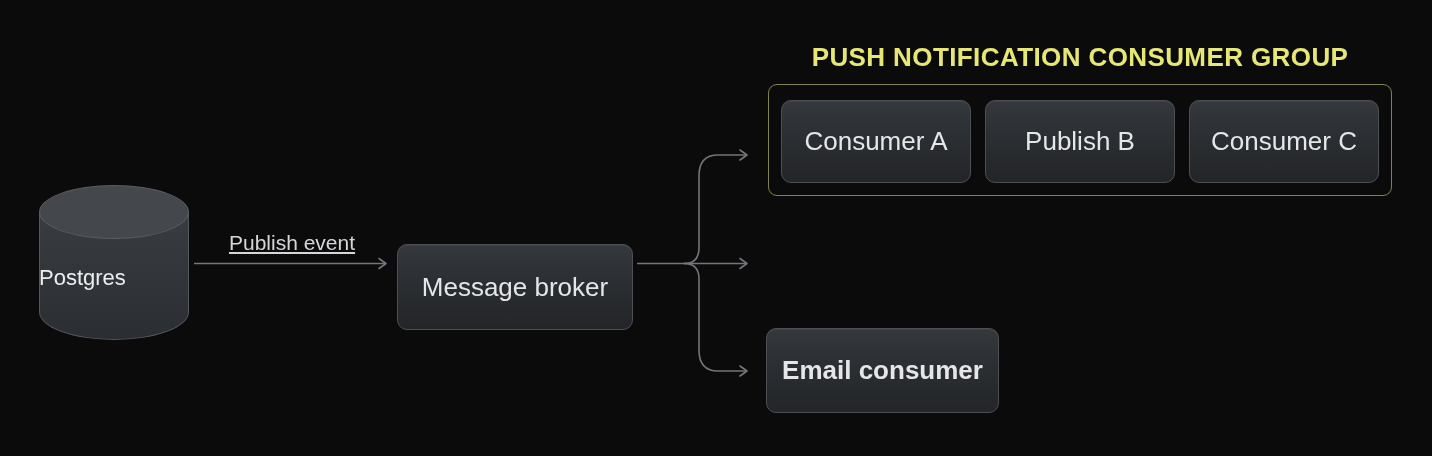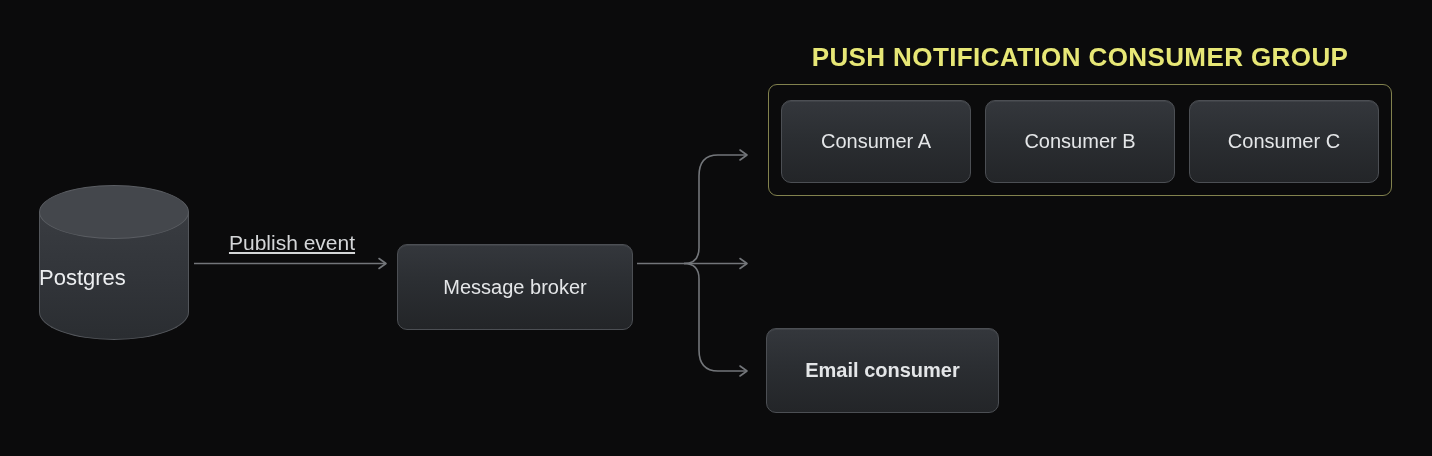--- a/index.html
+++ b/index.html
@@ -23,21 +23,21 @@
   }
   .node-box {
     position: absolute;
     background: linear-gradient(180deg, #34373c 0%, #2b2e32 45%, #232528 100%);
     border: 1px solid #4c4f54;
     border-radius: 10px;
     display: flex;
     align-items: center;
     justify-content: center;
     color: #e4e6e8;
-    font-size: 20px;
+    font-size: 26px;
     box-sizing: border-box;
     box-shadow: inset 0 1px 0 rgba(255,255,255,0.06);
   }
   .broker { left: 397px; top: 221px; width: 236px; height: 86px; margin-top: 23px; }
   .audit  { left: 766px; top: 221px; width: 233px; height: 86px; }
   .email  { left: 766px; top: 328px; width: 233px; height: 85px; font-weight: bold; }
 
   .group {
     position: absolute;
     left: 768px; top: 84px; width: 624px; height: 112px;
@@ -136,21 +136,21 @@
     <span>Message broker</span>
   </div>
 
   <div class="group-title">PUSH NOTIFICATION CONSUMER GROUP</div>
 
   <div class="group">
     <div class="node-box">
       <span>Consumer A</span>
     </div>
     <div class="node-box">
-      <span>Consumer B</span>
+      <span>Publish B</span>
     </div>
     <div class="node-box">
       <span>Consumer C</span>
     </div>
   </div>
 
 
   <div class="node-box email">
     <span>Email consumer</span>
   </div>

